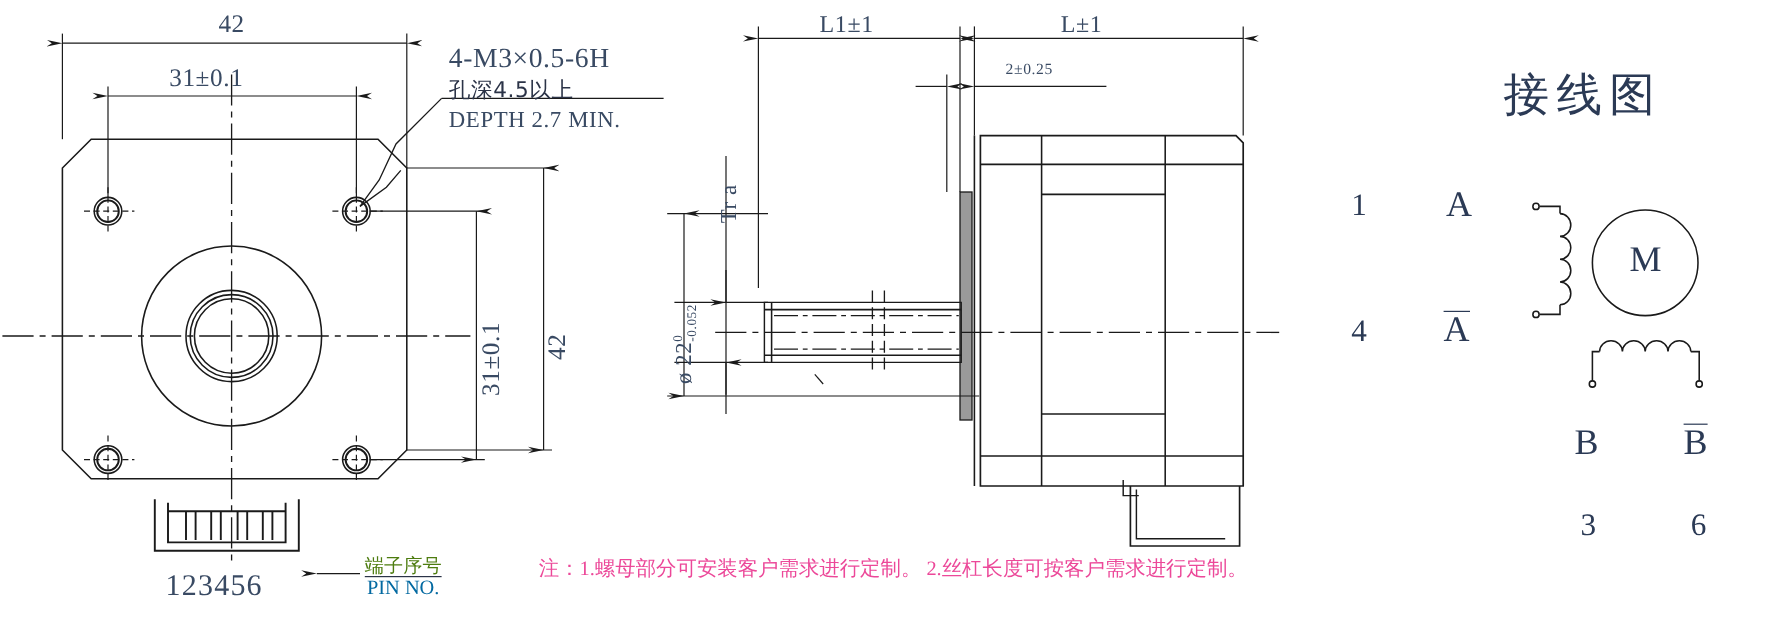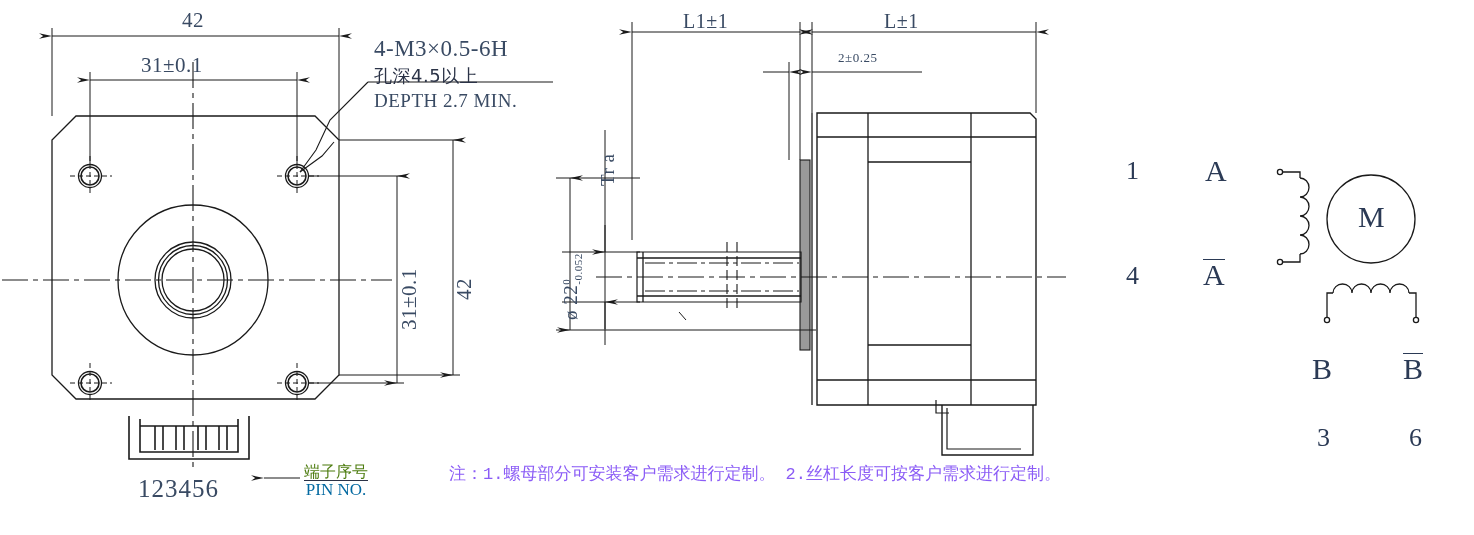--- a/index.html
+++ b/index.html
@@ -24,22 +24,22 @@
   }
   .vert{ transform-origin:0 0; }
   .frac{
     display:inline-flex;flex-direction:column;align-items:flex-start;
     vertical-align:middle;line-height:1.02;
   }
   .frac .up{font-size:11px;}
   .frac .dn{font-size:11px;}
   .notes{
     position:absolute;
-    font-family:Liberation Mono, monospace;
-    color:#8b5cf6;
+    font-family:Liberation Serif, serif;
+    color:#ec4899;
     white-space:nowrap;
   }
   .pinlbl{
     position:absolute; text-align:center; line-height:1.08;
   }
   .pinlbl .top{font-family:"DejaVu Sans",sans-serif;font-size:16px;color:#4d7c0f;display:block;}
   .pinlbl .bot{font-family:"Liberation Serif",serif;font-size:17px;color:#0369a1;display:block;border-top:1.4px solid #2b3347;}
   .wirelbl{position:absolute;font-family:"Liberation Serif",serif;color:#2b3a55;}
   .overbar{border-top:1.6px solid #2b3a55;padding-top:0px;display:inline-block;line-height:1.0;}
 </style>
@@ -261,20 +261,21 @@
 
   <div class="dimtxt vert" style="left:597px;top:186px;font-size:19px;transform:rotate(-90deg);">Tr a</div>
 
   <div class="dimtxt vert" style="left:560px;top:320px;font-size:19px;transform:rotate(-90deg);">
     <span>ø 22</span><span class="frac">
         <span class="up">0</span>
         <span class="dn">-0.052</span>
       </span>
   </div>
 
+  <div class="wirelbl cjk" style="left:1253px;top:54px;font-size:38px;letter-spacing:6px;font-family:'DejaVu Sans',sans-serif;">接线图</div>
 
   <div class="wirelbl" style="left:1126px;top:156px;font-size:26px;">1</div>
   <div class="wirelbl" style="left:1205px;top:154px;font-size:30px;">A</div>
 
   <div class="wirelbl" style="left:1126px;top:261px;font-size:26px;">4</div>
   <div class="wirelbl" style="left:1203px;top:258px;font-size:30px;">
     <span class="overbar">A</span>
   </div>
 
   <div class="wirelbl" style="left:1312px;top:352px;font-size:30px;">B</div>

